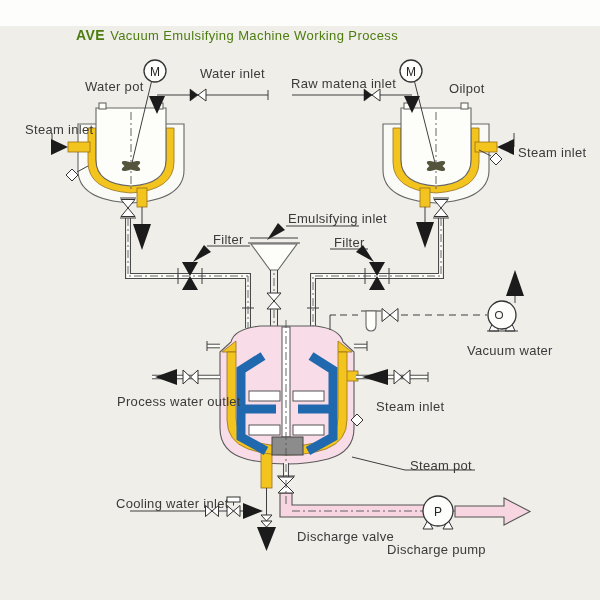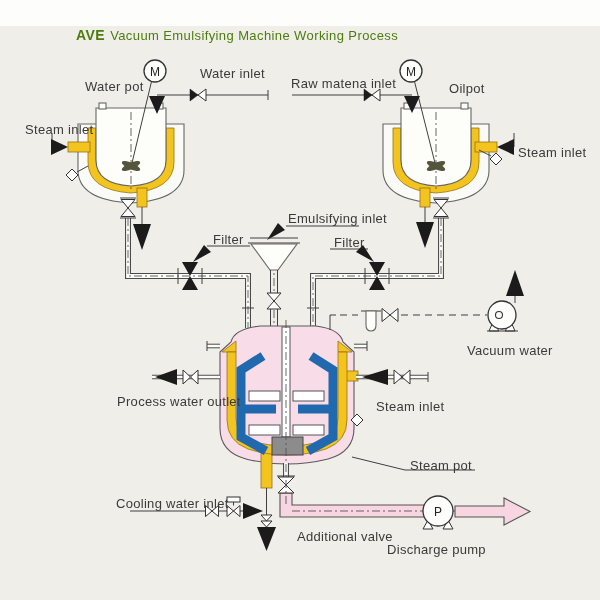--- a/index.html
+++ b/index.html
@@ -317,15 +317,15 @@
   <div class="diagram-label" style="left:25px;top:122px">Steam inlet</div>
   <div class="diagram-label" style="left:518px;top:145px">Steam inlet</div>
   <div class="diagram-label" style="left:288px;top:211px">Emulsifying inlet</div>
   <div class="diagram-label" style="left:213px;top:232px">Filter</div>
   <div class="diagram-label" style="left:334px;top:235px">Filter</div>
   <div class="diagram-label" style="left:467px;top:343px">Vacuum water</div>
   <div class="diagram-label" style="left:117px;top:394px">Process water outlet</div>
   <div class="diagram-label" style="left:376px;top:399px">Steam inlet</div>
   <div class="diagram-label" style="left:410px;top:458px">Steam pot</div>
   <div class="diagram-label" style="left:116px;top:496px">Cooling water inlet</div>
-  <div class="diagram-label" style="left:297px;top:529px">Additional valve</div>
+  <div class="diagram-label" style="left:297px;top:529px">Discharge valve</div>
   <div class="diagram-label" style="left:387px;top:542px">Discharge pump</div>
 </div>
 
 </body></html>

